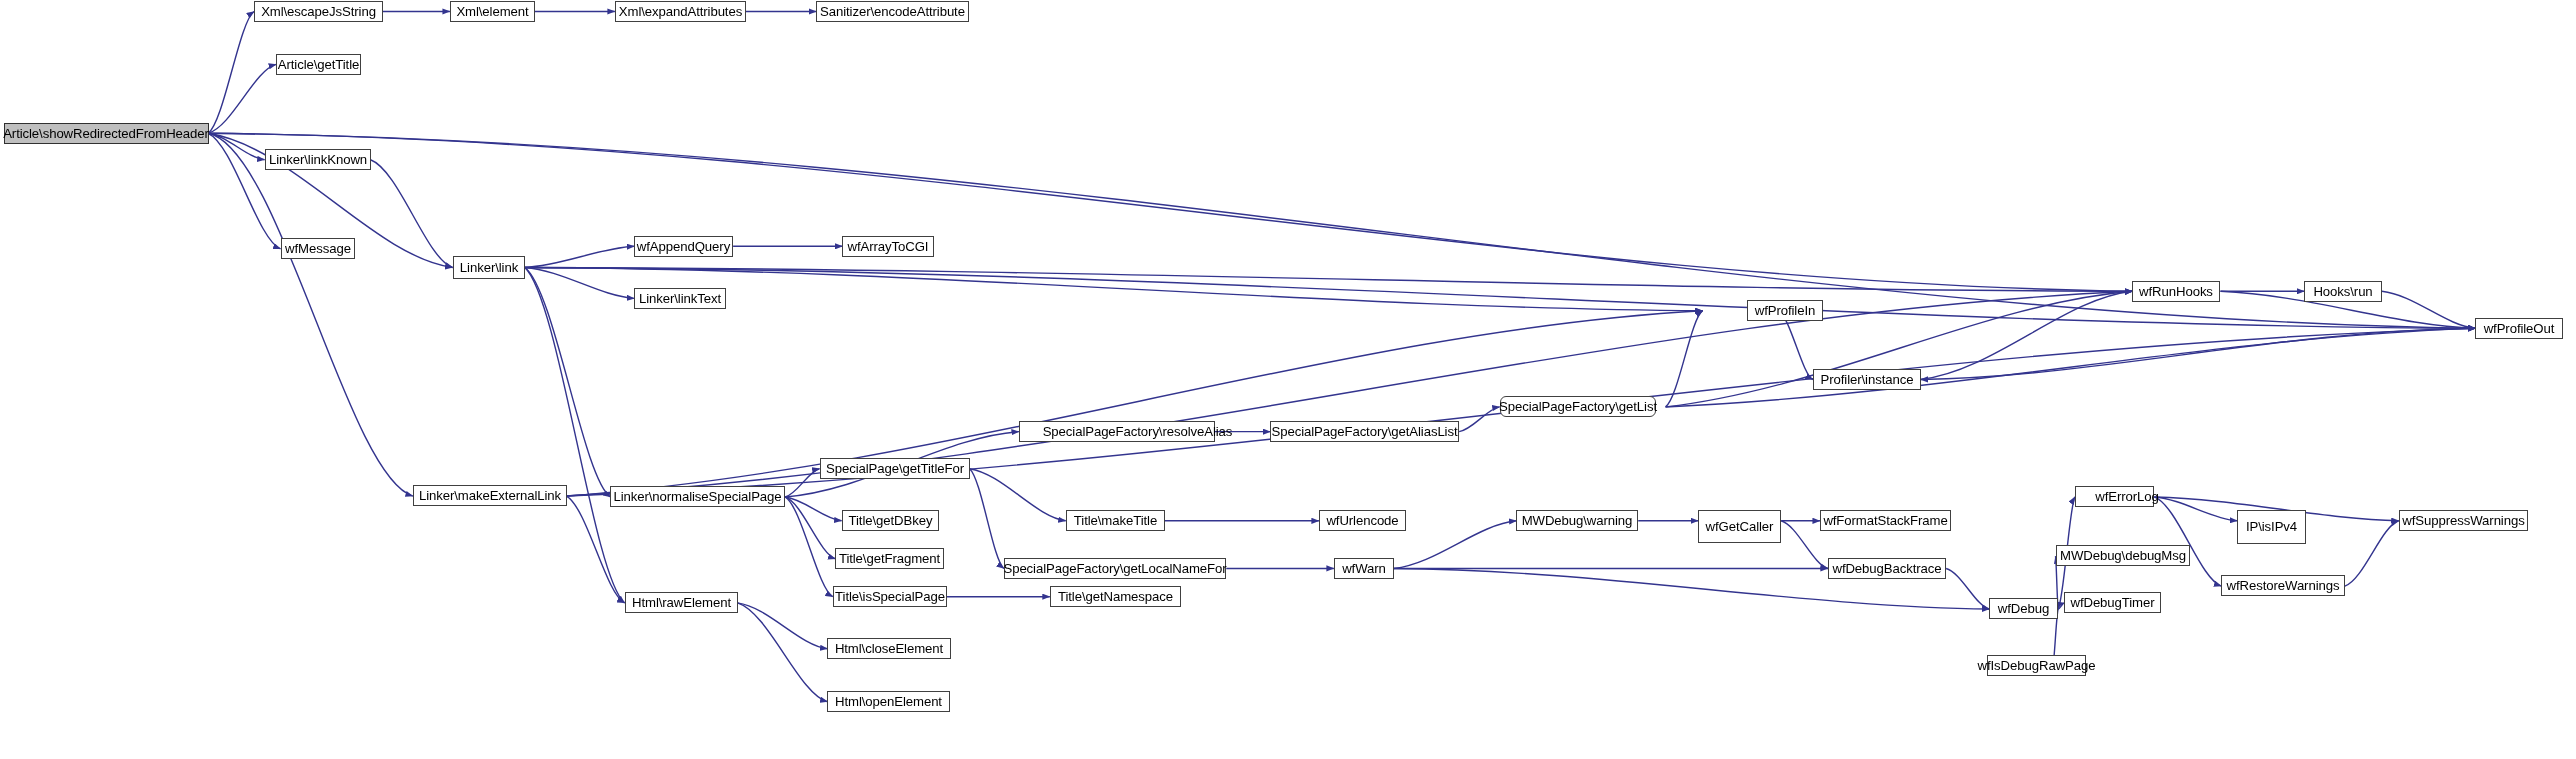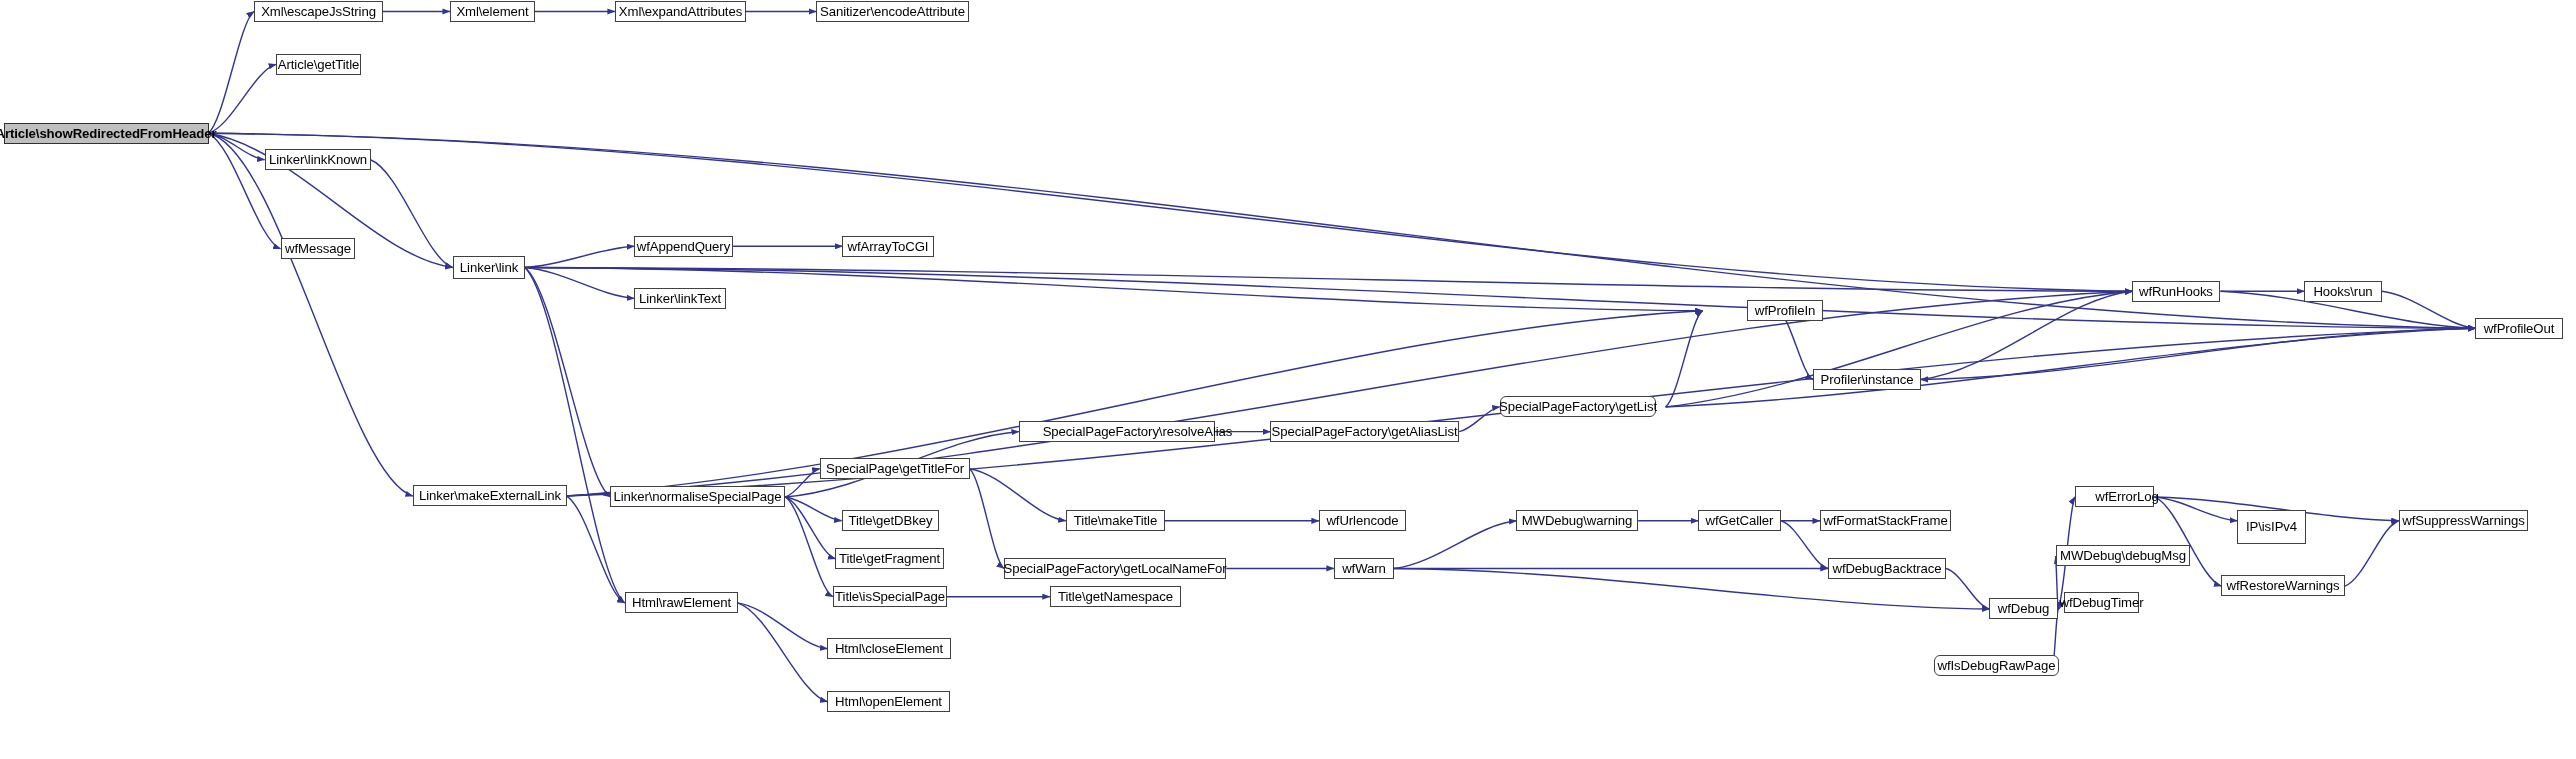--- a/index.html
+++ b/index.html
@@ -112,21 +112,21 @@
         <path d="M 2658 664 C 2679.35 656.6, 2699.48 595.92, 2719 590" marker-end="url(#arrow)"></path>
         <path d="M 2016 352 C 2029.65 359.8, 2042.52 423.76, 2055 430" marker-end="url(#arrow)"></path>
         <path d="M 2177 430 C 2261 420, 2340.2 338, 2417 330" marker-end="url(#arrow)"></path>
         <path d="M 2806 372 C 2585.85 374.146, 2378.2799999999997 426.926, 2177 430" marker-end="url(#arrow)"></path>
         <path d="M 2517 330 C 2550.25 330, 2581.6 330, 2612 330" marker-end="url(#arrow)"></path>
         <path d="M 2700 330 C 2737.1 334.2, 2772.08 368.64, 2806 372" marker-end="url(#arrow)"></path>
         <path d="M 2517 330 C 2618.15 334.2, 2713.52 368.64, 2806 372" marker-end="url(#arrow)"></path>
       </g>
   </svg>
   <div id="node-layer">
-      <div class="node root" style="left: 3.5px; top: 123px; width: 205px; height: 21px; font-weight: bold;">Article\showRedirectedFromHeader</div>
+      <div class="node root" style="left: 3.5px; top: 123px; width: 205px; height: 21px;">Article\showRedirectedFromHeader</div>
       <div class="node" style="left: 254px; top: 0.9px; width: 129px; height: 21px;">Xml\escapeJsString</div>
       <div class="node" style="left: 276px; top: 54px; width: 85px; height: 21px;">Article\getTitle</div>
       <div class="node" style="left: 265px; top: 149px; width: 106px; height: 21px;">Linker\linkKnown</div>
       <div class="node" style="left: 281px; top: 238px; width: 74px; height: 21px;">wfMessage</div>
       <div class="node" style="left: 450px; top: 0.9px; width: 85px; height: 21px;">Xml\element</div>
       <div class="node" style="left: 615px; top: 0.9px; width: 131px; height: 21px;">Xml\expandAttributes</div>
       <div class="node" style="left: 816px; top: 0.9px; width: 153px; height: 21px;">Sanitizer\encodeAttribute</div>
       <div class="node" style="left: 453px; top: 256px; width: 72px; height: 23px;">Linker\link</div>
       <div class="node" style="left: 634px; top: 236px; width: 99px; height: 21px;">wfAppendQuery</div>
       <div class="node" style="left: 634px; top: 288px; width: 92px; height: 21px;">Linker\linkText</div>
@@ -142,28 +142,28 @@
       <div class="node" style="left: 827px; top: 691px; width: 123px; height: 21px;">Html\openElement</div>
       <div class="node" style="left: 1050px; top: 586px; width: 131px; height: 21px;">Title\getNamespace</div>
       <div class="node" style="left: 1019px; top: 421px; width: 196px; height: 21px; padding-left: 41px;">SpecialPageFactory\resolveAlias</div>
       <div class="node" style="left: 1270px; top: 421px; width: 189px; height: 21px;">SpecialPageFactory\getAliasList</div>
       <div class="node" style="left: 1500px; top: 396px; width: 156px; height: 21px; border-radius: 6px;">SpecialPageFactory\getList</div>
       <div class="node" style="left: 1066px; top: 510px; width: 99px; height: 21px;">Title\makeTitle</div>
       <div class="node" style="left: 1319px; top: 510px; width: 87px; height: 21px;">wfUrlencode</div>
       <div class="node" style="left: 1004px; top: 558px; width: 222px; height: 21px;">SpecialPageFactory\getLocalNameFor</div>
       <div class="node" style="left: 1334px; top: 558px; width: 60px; height: 21px;">wfWarn</div>
       <div class="node" style="left: 1516px; top: 510px; width: 122px; height: 21px;">MWDebug\warning</div>
-      <div class="node" style="left: 1698px; top: 510px; width: 83px; height: 21px;">wfGetCaller</div>
+      <div class="node" style="left: 1698px; top: 510px; width: 83px; height: 33px;">wfGetCaller</div>
       <div class="node" style="left: 1820px; top: 510px; width: 131px; height: 21px;">wfFormatStackFrame</div>
       <div class="node" style="left: 1828px; top: 558px; width: 118px; height: 21px;">wfDebugBacktrace</div>
       <div class="node" style="left: 1989px; top: 598px; width: 69px; height: 21px;">wfDebug</div>
       <div class="node" style="left: 2075px; top: 486px; width: 79px; height: 21px; padding-left: 25px;">wfErrorLog</div>
       <div class="node" style="left: 2056px; top: 545px; width: 134px; height: 21px;">MWDebug\debugMsg</div>
-      <div class="node" style="left: 2064px; top: 592px; width: 75px; height: 21px; text-align: center;">wfDebugTimer</div>
-      <div class="node" style="left: 1934px; top: 655px; width: 125px; height: 21px; border-radius: 6px;">wfIsDebugRawPage</div>
+      <div class="node" style="left: 2064px; top: 592px; width: 97px; height: 21px; text-align: center;">wfDebugTimer</div>
+      <div class="node" style="left: 1987px; top: 655px; width: 99px; height: 21px;">wfIsDebugRawPage</div>
       <div class="node" style="left: 2237px; top: 510px; width: 69px; height: 34px;">IP\isIPv4</div>
       <div class="node" style="left: 2221px; top: 575px; width: 124px; height: 21px;">wfRestoreWarnings</div>
       <div class="node" style="left: 2399px; top: 510px; width: 129px; height: 21px;">wfSuppressWarnings</div>
       <div class="node" style="left: 1703px; top: 300px; width: 76px; height: 21px; margin-left: 44px;">wfProfileIn</div>
       <div class="node" style="left: 1813px; top: 369px; width: 108px; height: 21px;">Profiler\instance</div>
       <div class="node" style="left: 2132px; top: 281px; width: 88px; height: 21px;">wfRunHooks</div>
       <div class="node" style="left: 2304px; top: 281px; width: 78px; height: 21px;">Hooks\run</div>
       <div class="node" style="left: 2475px; top: 318px; width: 88px; height: 21px;">wfProfileOut</div>
     </div>
 </div>

